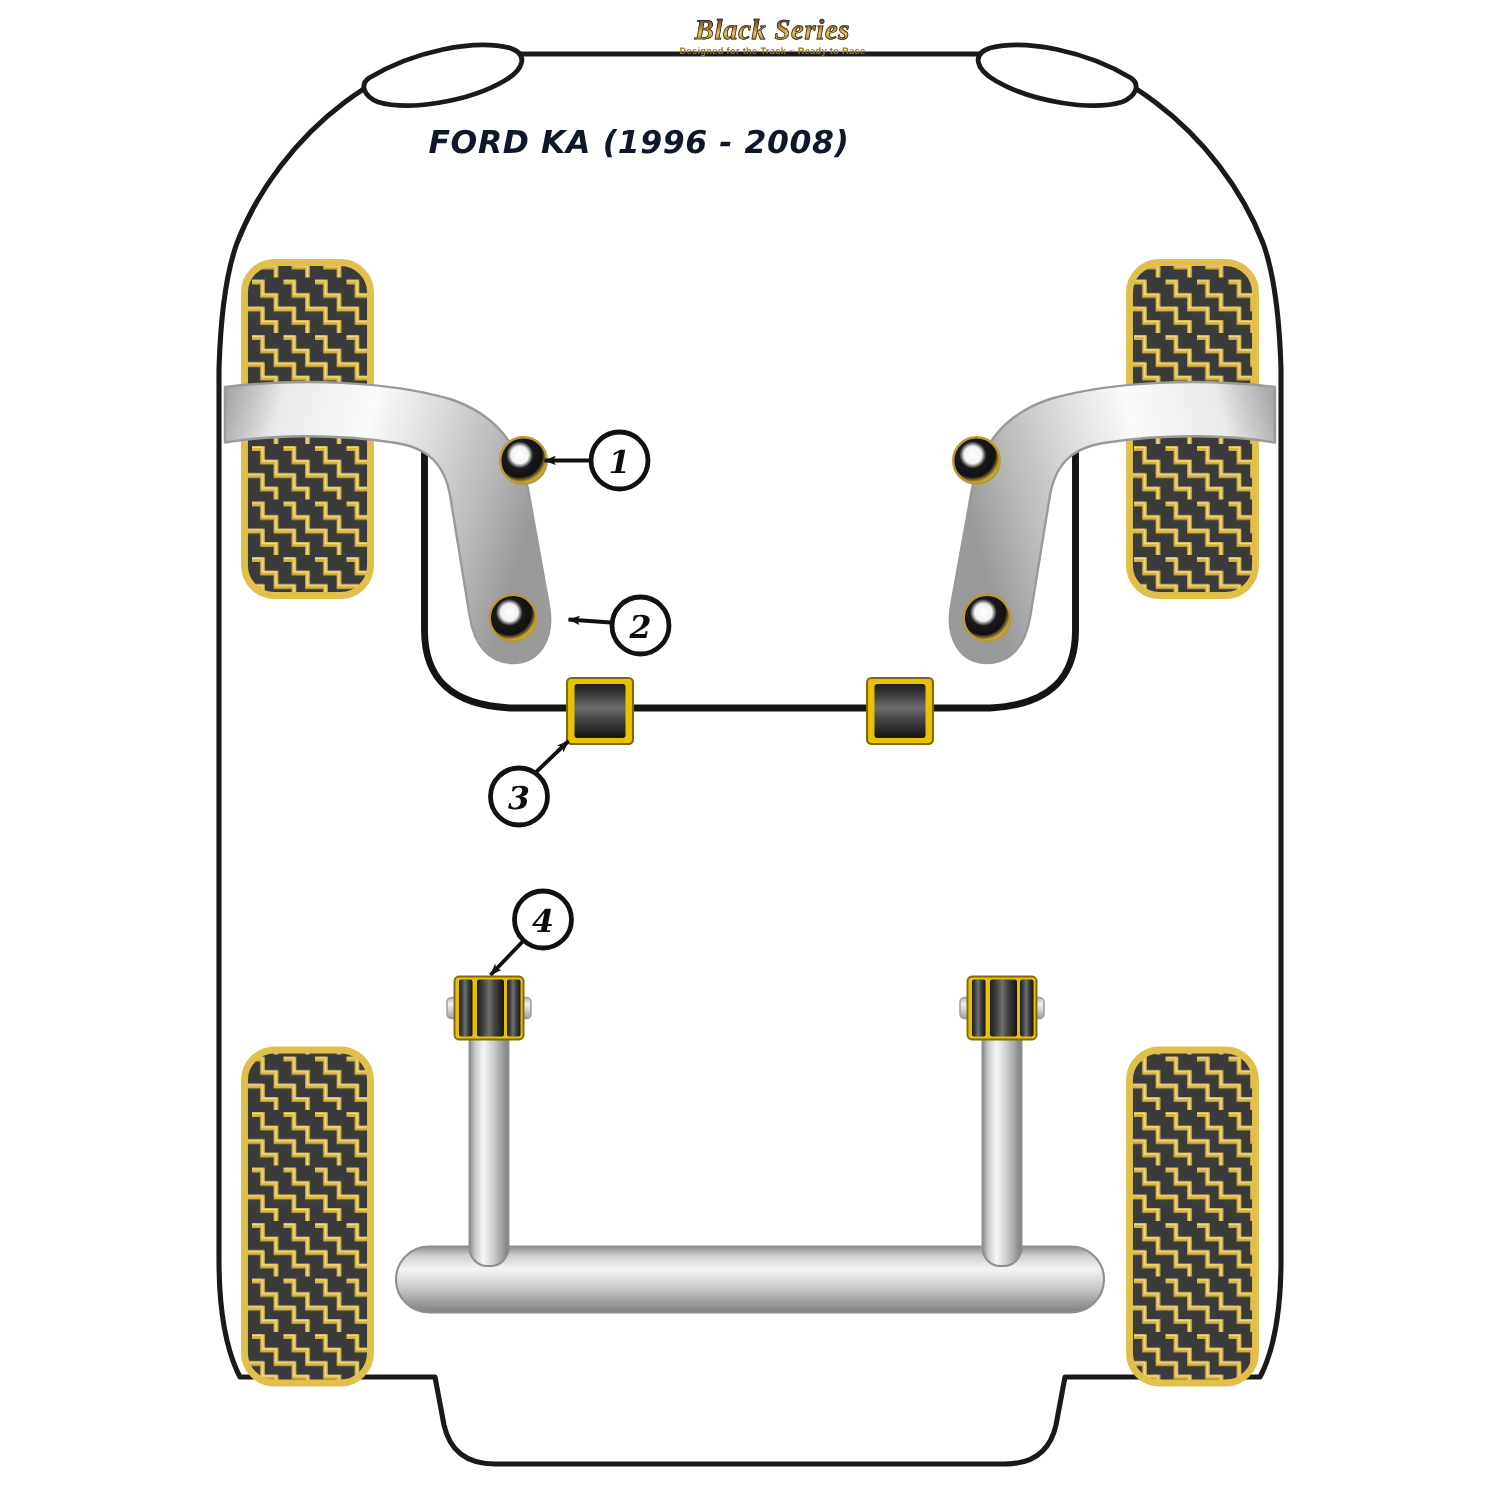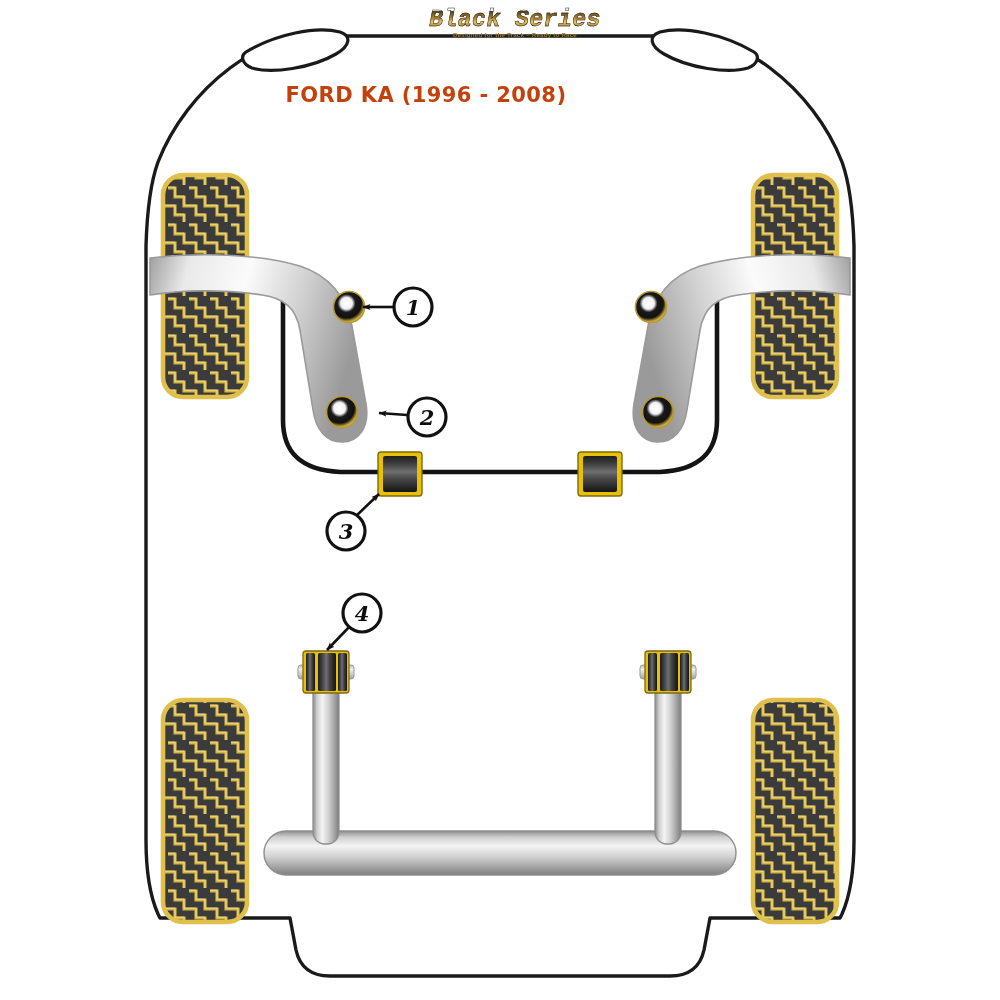--- a/index.html
+++ b/index.html
@@ -45,24 +45,24 @@
     line-height: 30px;
     background: linear-gradient(180deg,#2f2f33 0%,#5c5b52 26%,#c8b060 52%,#8d7a32 68%,#25262a 100%);
     -webkit-background-clip: text;
     background-clip: text;
     color: transparent;
     -webkit-text-stroke: 0.6px #1a1a1d;
     text-shadow: 0 1px 0 rgba(255,255,255,0.25);
     white-space: nowrap;
   }
   .brand-sub {
-    font-family: Liberation Mono, monospace;
+    font-family: Liberation Serif, serif;
     font-weight: bold;
     font-style: italic;
-    font-size: 23px;
+    font-size: 19px;
     line-height: 19px;
     margin-top: -1px;
     letter-spacing: 0.5px;
     background: linear-gradient(180deg,#4a3a1c 0%,#b98a35 40%,#e8c266 58%,#7a5a1e 100%);
     -webkit-background-clip: text;
     background-clip: text;
     color: transparent;
     -webkit-text-stroke: 0.5px #2c2418;
     white-space: nowrap;
   }
@@ -77,23 +77,24 @@
     white-space: nowrap;
   }
   .veh-title {
     position: absolute;
     left: 0;
     top: 83px;
     width: 852px;
     text-align: center;
     font-family: "DejaVu Sans", sans-serif;
     font-weight: bold;
+    font-style: italic;
     font-size: 21px;
     letter-spacing: 0.4px;
-    color: #c2410c;
+    color: #0f172a;
     pointer-events: none;
   }
   .callout-num {
     font-family: "DejaVu Serif", serif;
     font-weight: bold;
     font-style: italic;
     font-size: 21px;
     fill: #0d0d0d;
   }
 </style>

